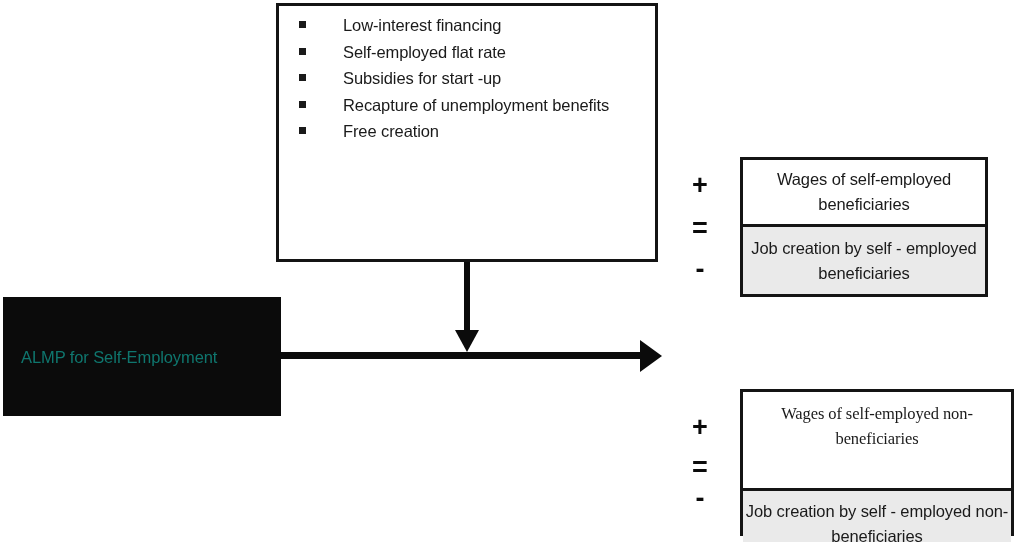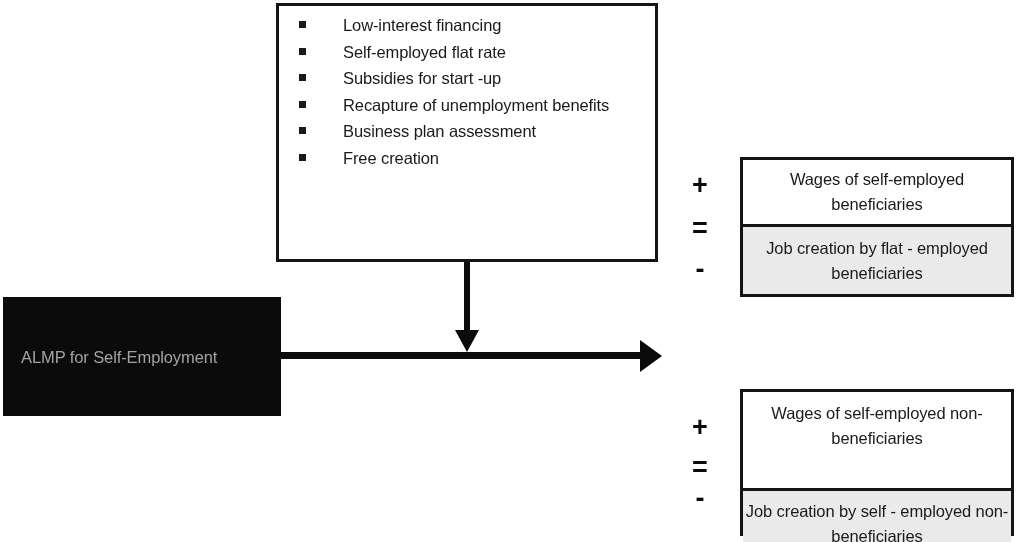--- a/index.html
+++ b/index.html
@@ -59,21 +59,21 @@
     width: 278px;
     height: 119px;
     background: #0b0b0b;
     box-sizing: border-box;
   }
   .almp-label {
     position: absolute;
     left: 18px;
     top: 50%;
     transform: translateY(-50%);
-    color: #a3a3a3;
+    color: #0f766e;
     font-size: 16.5px;
     letter-spacing: -0.1px;
     white-space: nowrap;
   }
 
   
   .h-arrow-shaft {
     position: absolute;
     left: 280px;
     top: 352px;
@@ -144,21 +144,21 @@
   
   .outcome-group {
     position: absolute;
     border: 3px solid #141414;
     background: #ffffff;
     box-sizing: border-box;
   }
   .outcome-group.top {
     left: 740px;
     top: 157px;
-    width: 274px;
+    width: 248px;
     height: 140px;
   }
   .outcome-group.bottom {
     left: 740px;
     top: 389px;
     width: 274px;
     height: 147px;
   }
   .outcome-cell {
     box-sizing: border-box;
@@ -174,21 +174,21 @@
   }
   .outcome-cell.wages {
     background: #ffffff;
   }
   .outcome-cell.jobs {
     background: #eaeaea;
     border-top: 3px solid #141414;
   }
   .top .outcome-cell.wages { height: 64px; }
   .top .outcome-cell.jobs  { height: 70px; }
-  .bottom .outcome-cell.wages { height: 68px; }
+  .bottom .outcome-cell.wages { height: 68px; font-family: Liberation Serif, serif; }
   .bottom .outcome-cell.jobs  { height: 73px; margin-top: 28px; }
   .bottom .outcome-cell.jobs .txt { margin-top: -4px; }
 </style>
 </head>
 <body>
 
 <div id="canvas">
 
   <div class="interventions-box">
     <ul class="interventions-list">
@@ -203,24 +203,20 @@
       <li>
         <span class="bullet"></span>
         <span>Subsidies for start -up</span>
       </li>
       <li>
         <span class="bullet"></span>
         <span>Recapture of unemployment benefits</span>
       </li>
       <li>
         <span class="bullet"></span>
-        <span>Business plan assessment</span>
-      </li>
-      <li>
-        <span class="bullet"></span>
         <span>Free creation</span>
       </li>
     </ul>
   </div>
 
   <div class="almp-box">
     <span class="almp-label">ALMP for Self-Employment</span>
   </div>
 
   <div class="h-arrow-shaft"></div>
@@ -232,21 +228,21 @@
     <span class="op op-plus">+</span>
     <span class="op op-equal">=</span>
     <span class="op op-minus">-</span>
   </div>
 
   <div class="outcome-group top">
     <div class="outcome-cell wages">
       <span class="txt">Wages of self-employed beneficiaries</span>
     </div>
     <div class="outcome-cell jobs">
-      <span class="txt">Job creation by flat - employed beneficiaries</span>
+      <span class="txt">Job creation by self - employed beneficiaries</span>
     </div>
   </div>
 
   <div class="operator-col ops-bottom">
     <span class="op op-plus">+</span>
     <span class="op op-equal">=</span>
     <span class="op op-minus">-</span>
   </div>
 
   <div class="outcome-group bottom">

